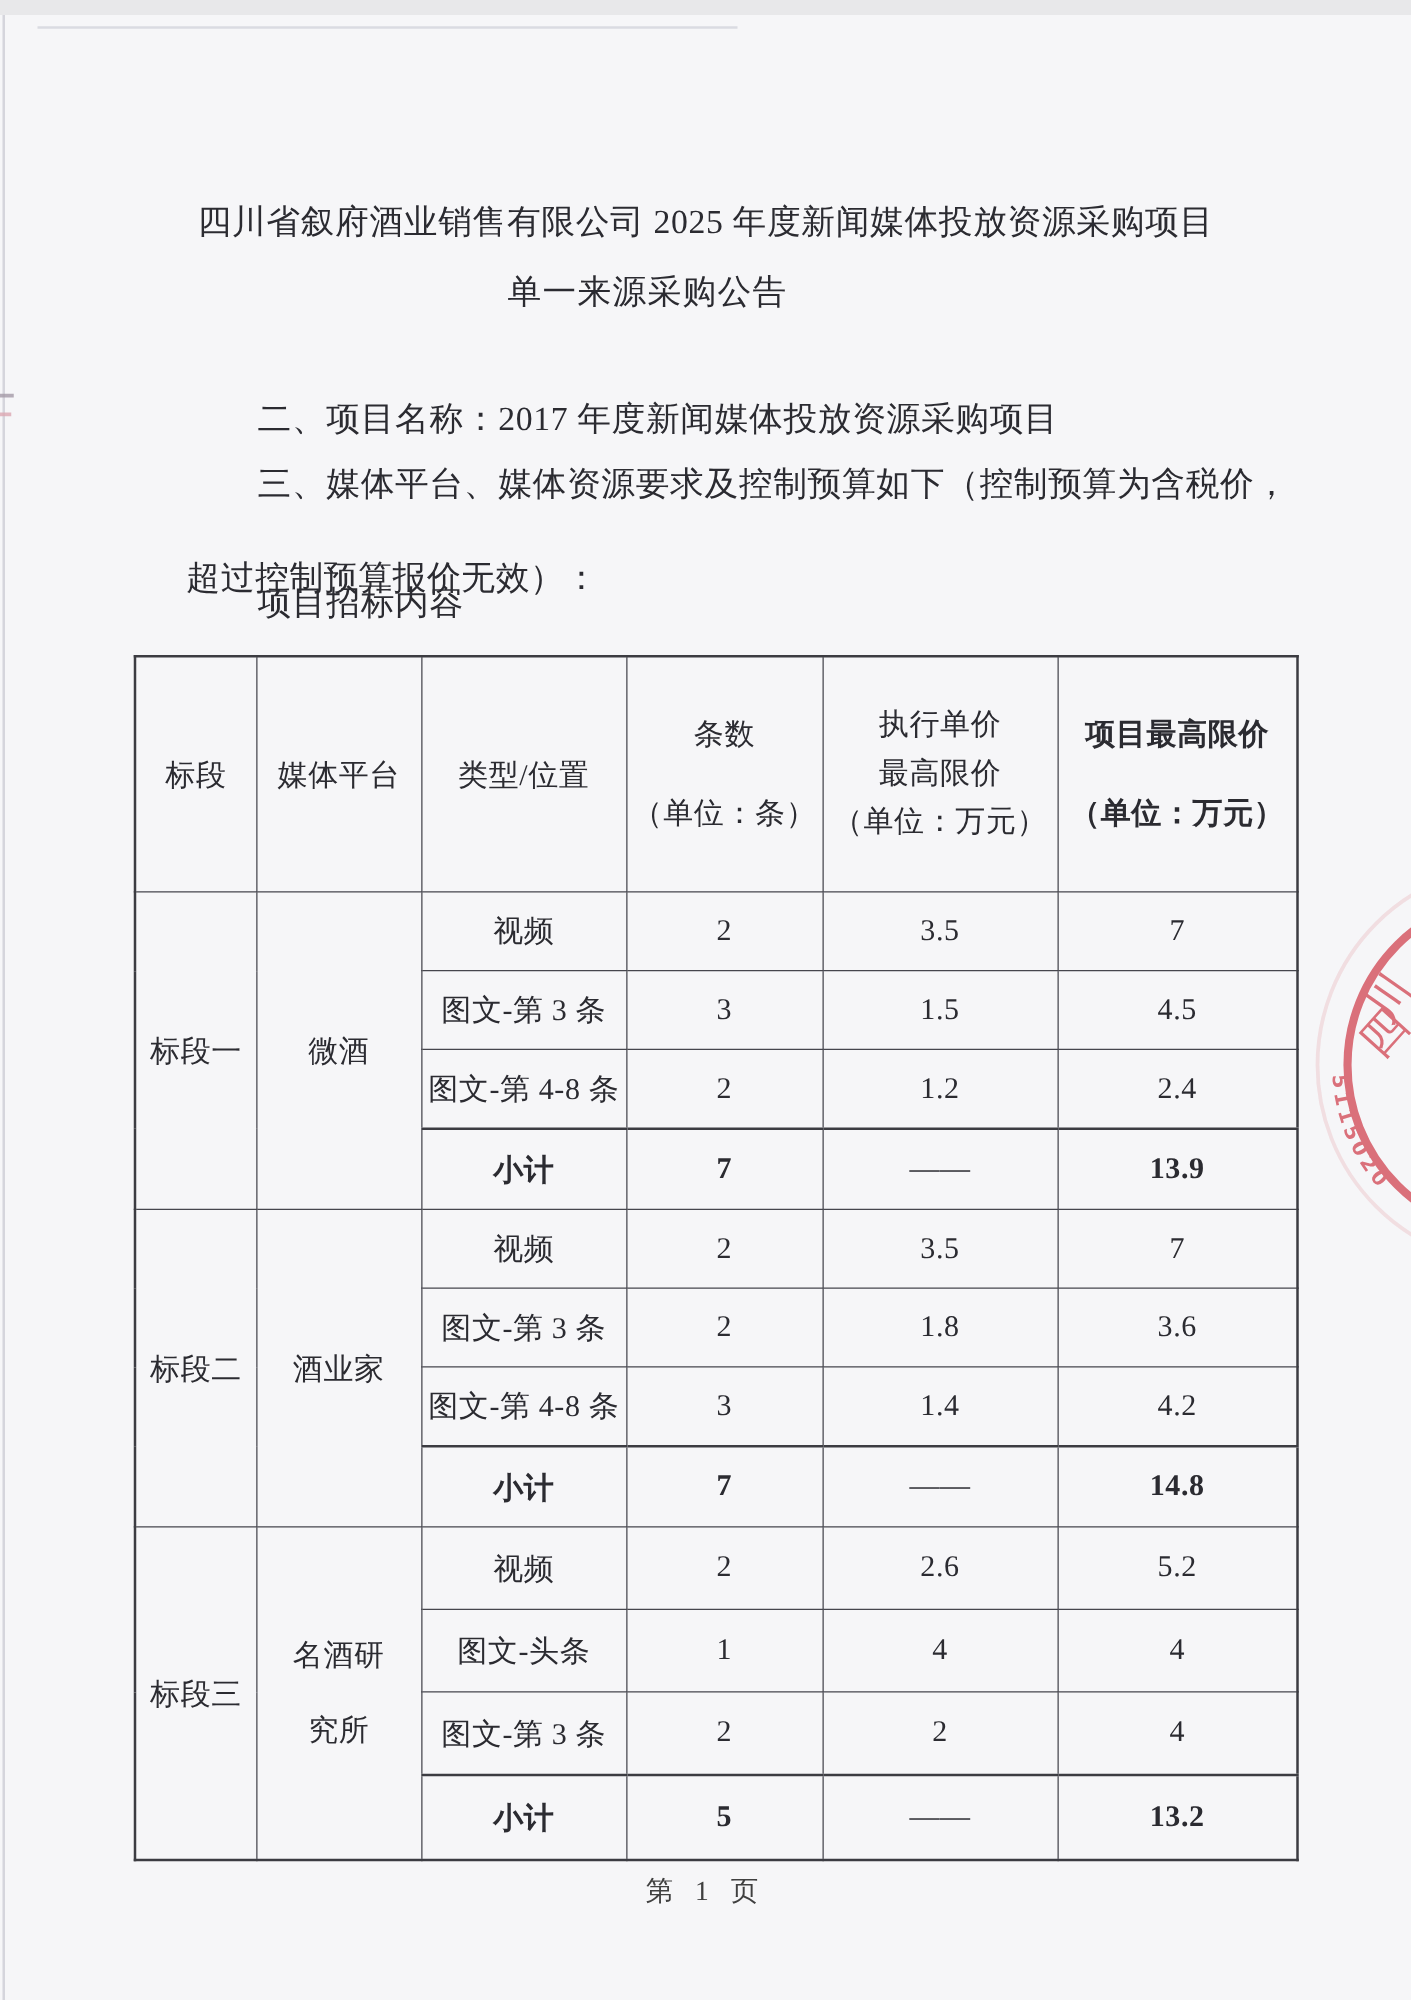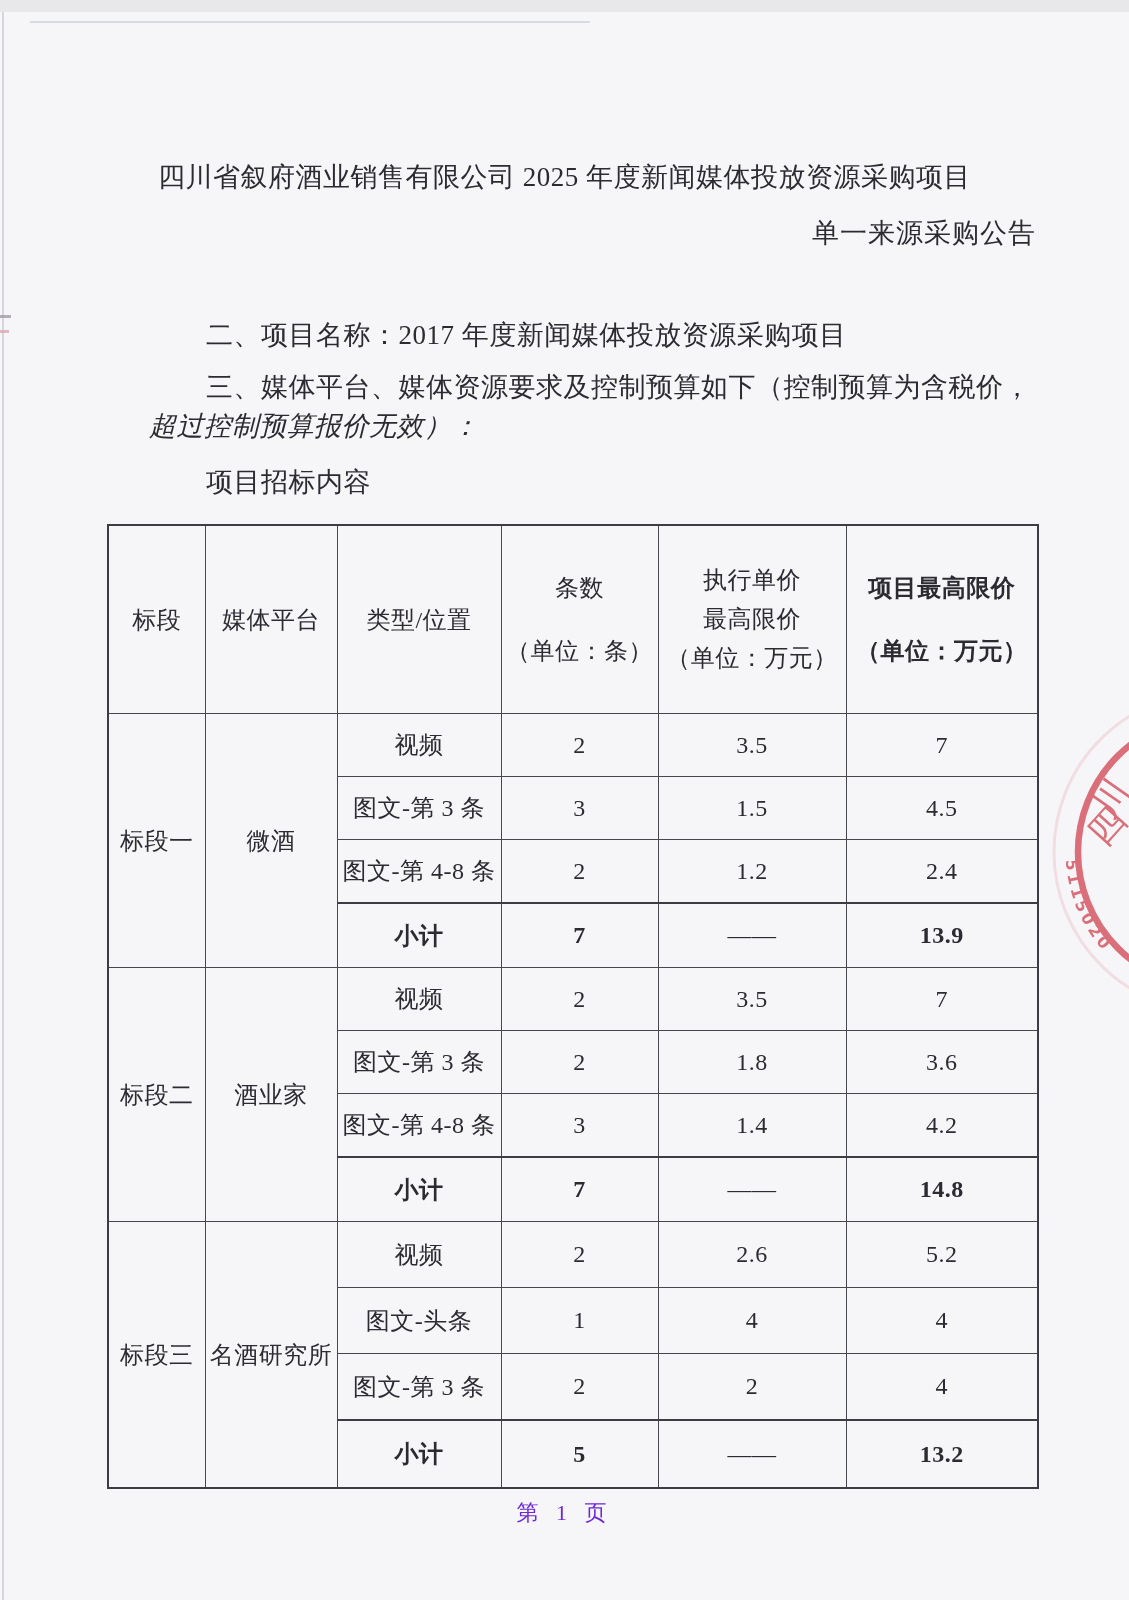--- a/index.html
+++ b/index.html
@@ -18,27 +18,27 @@
   #edge-line-top{left:30px;top:9px;width:560px;height:2px;background:#d3d4dc;opacity:.8;}
   #edge-tick-1{left:0;top:303px;width:11px;height:3px;background:#a49aa6;opacity:.8;}
   #edge-tick-2{left:0;top:318px;width:9px;height:3px;background:#dca8b2;opacity:.8;}
 
   .doc-title{
     position:absolute;left:0;top:147px;width:1129px;
     text-align:center;font-size:27px;letter-spacing:.5px;white-space:nowrap;
   }
   .doc-subtitle{
     position:absolute;left:0;top:203px;width:1036px;
-    text-align:right;font-size:27px;letter-spacing:1px;
+    text-align:center;font-size:27px;letter-spacing:1px;
   }
   .para{position:absolute;font-size:27px;white-space:nowrap;letter-spacing:.5px;}
   #para-buyer{left:206px;top:253px;}
   #para-project{left:206px;top:305px;}
   #para-budget-1{left:206px;top:357px;}
-  #para-budget-2{left:149px;top:396px;font-style:italic;}
+  #para-budget-2{left:149px;top:432px;}
   #para-caption{left:206px;top:452px;}
 
   table.bid-table{
     position:absolute;left:107px;top:512px;
     width:930px;height:947px;
     border-collapse:collapse;table-layout:fixed;
   }
   .bid-table td{
     border:1.5px solid #46464d;
     text-align:center;vertical-align:middle;
@@ -47,26 +47,26 @@
   }
   .bid-table{border:2px solid #3c3c42;}
   tr.row-header td{height:187px;}
   tr.row-data td{height:62px;}
   tr.row-subtotal td{height:63px;border-top:2.5px solid #3c3c42;}
   tbody.section-3 tr.row-data td{height:65px;}
   tbody.section-3 tr.row-subtotal td{height:66px;}
   .hdr-stack{display:flex;flex-direction:column;justify-content:center;align-items:center;row-gap:34px;line-height:29px;}
   .hdr-stack.triple{row-gap:10px;}
   .bold{font-weight:bold;}
-  .platform-stack{display:flex;flex-direction:row;justify-content:center;align-items:center;row-gap:32px;line-height:28px;}
+  .platform-stack{display:flex;flex-direction:column;justify-content:center;align-items:center;row-gap:32px;line-height:28px;}
   .num{font-size:25px;}
 
   .page-footer{
     position:absolute;left:0;top:1486px;width:1129px;
-    text-align:center;font-size:22px;letter-spacing:6px;color:#6d28d9;
+    text-align:center;font-size:22px;letter-spacing:6px;color:#404040;
   }
 
   #stamp{position:absolute;left:989px;top:690px;}
 </style>
 </head>
 <body>
 
 <div id="page">
 
   <div class="artifact" id="edge-line-left"></div>

